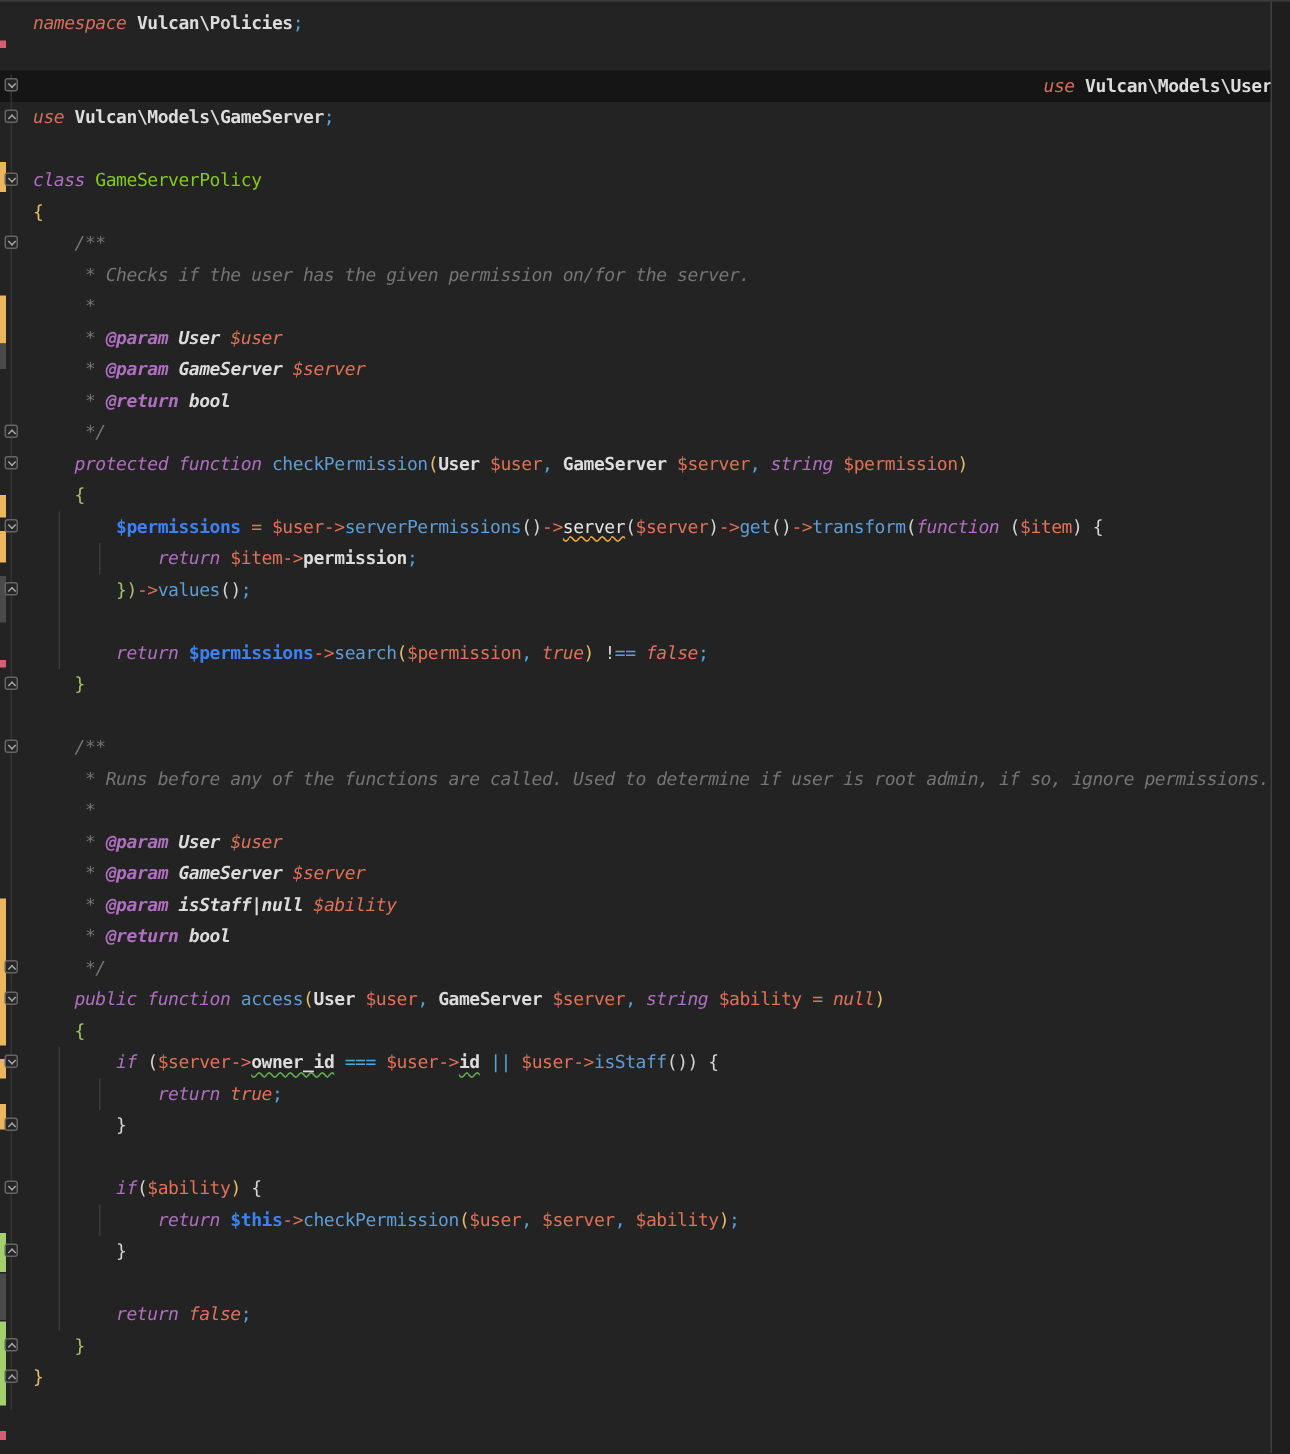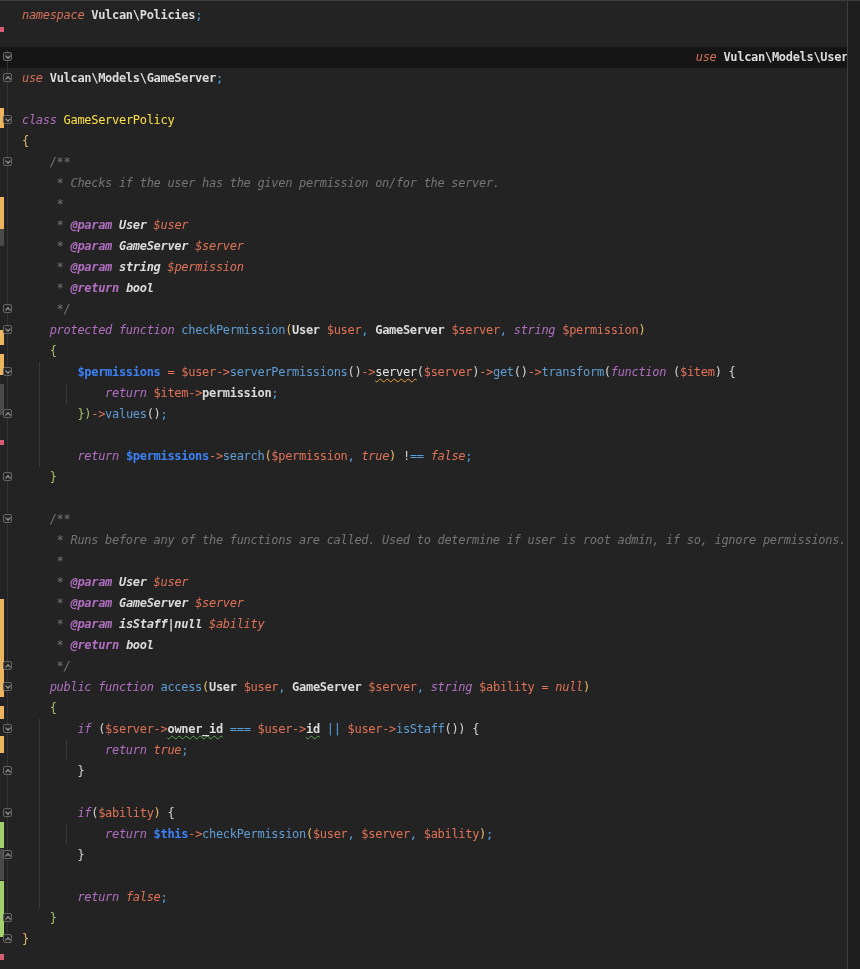--- a/index.html
+++ b/index.html
@@ -20,21 +20,21 @@
   .line.current{background:#151515;text-align:right;}
   
   .t-kw1{color:#d2705a;font-style:italic;}
   .t-kw2{color:#b06fc0;font-style:italic;}
   .t-tag{color:#b06fc0;font-style:italic;font-weight:bold;}
   .t-cmt{color:#757575;font-style:italic;}
   .t-typ{color:#dcdcdc;font-style:italic;font-weight:bold;}
   .t-cls{color:#dcdcdc;font-weight:bold;}
   .t-lvar{color:#3b82f6;font-weight:bold;}
   .t-prop{color:#dcdcdc;font-weight:bold;}
-  .t-cname{color:#fde047;}
+  .t-cname{color:#84cc16;}
   .t-fn{color:#5f9dd4;}
   .t-var{color:#e07258;}
   .t-op{color:#e07258;}
   .t-opc{color:#55a3dd;}
   .t-const{color:#e07258;font-style:italic;}
   .t-pl{color:#d4d4d4;}
   .t-pgold{color:#e6bd69;}
   .t-pgreen{color:#a3c26a;}
   .t-wsrv{color:#e5e5e5;text-decoration:underline wavy #e8a33d 1px;text-underline-offset:2px;}
   .t-wprop{color:#dcdcdc;font-weight:bold;text-decoration:underline wavy #5faa4f 1px;text-underline-offset:2px;}
@@ -83,21 +83,20 @@
       <div class="line current"><span class="fold down"></span><span class="t-kw1">use </span><span class="t-cls">Vulcan\Models\User</span><span class="t-opc">;</span><span class="caret"></span></div>
       <div class="line"><span class="fold end"></span><span class="t-kw1">use </span><span class="t-cls">Vulcan\Models\GameServer</span><span class="t-opc">;</span></div>
       <div class="line"></div>
       <div class="line"><span class="fold down"></span><span class="t-kw2">class </span><span class="t-cname">GameServerPolicy</span></div>
       <div class="line"><span class="t-pgold">{</span></div>
       <div class="line"><span class="fold down"></span><span class="t-cmt">    /**</span></div>
       <div class="line"><span class="t-cmt">     * Checks if the user has the given permission on/for the server.</span></div>
       <div class="line"><span class="t-cmt">     *</span></div>
       <div class="line"><span class="t-cmt">     * </span><span class="t-tag">@param</span><span class="t-typ"> User </span><span class="t-const">$user</span></div>
       <div class="line"><span class="t-cmt">     * </span><span class="t-tag">@param</span><span class="t-typ"> GameServer </span><span class="t-const">$server</span></div>
-      <div class="line"><span class="t-cmt">     * </span><span class="t-tag">@param</span><span class="t-typ"> string </span><span class="t-const">$permission</span></div>
       <div class="line"><span class="t-cmt">     * </span><span class="t-tag">@return</span><span class="t-typ"> bool</span></div>
       <div class="line"><span class="fold end"></span><span class="t-cmt">     */</span></div>
       <div class="line"><span class="fold down"></span><span class="t-kw2">    protected function </span><span class="t-fn">checkPermission</span><span class="t-pgold">(</span><span class="t-cls">User </span><span class="t-var">$user</span><span class="t-opc">, </span><span class="t-cls">GameServer </span><span class="t-var">$server</span><span class="t-opc">, </span><span class="t-kw2">string </span><span class="t-var">$permission</span><span class="t-pgold">)</span></div>
       <div class="line"><span class="t-pgreen">    {</span></div>
       <div class="line"><span class="guide" style="left: 38.68px;"></span><span class="fold down"></span><span class="t-lvar">        $permissions </span><span class="t-op">= </span><span class="t-var">$user</span><span class="t-op">-&gt;</span><span class="t-fn">serverPermissions</span><span class="t-pl">()</span><span class="t-op">-&gt;</span><span class="t-wsrv">server</span><span class="t-pl">(</span><span class="t-var">$server</span><span class="t-pl">)</span><span class="t-op">-&gt;</span><span class="t-fn">get</span><span class="t-pl">()</span><span class="t-op">-&gt;</span><span class="t-fn">transform</span><span class="t-pl">(</span><span class="t-kw2">function </span><span class="t-pl">(</span><span class="t-var">$item</span><span class="t-pl">) {</span></div>
       <div class="line"><span class="guide" style="left: 38.68px;"></span><span class="guide" style="left: 66.36px;"></span><span class="t-kw2">            return </span><span class="t-var">$item</span><span class="t-op">-&gt;</span><span class="t-prop">permission</span><span class="t-opc">;</span></div>
       <div class="line"><span class="guide" style="left: 38.68px;"></span><span class="fold end"></span><span class="t-pgreen">        })</span><span class="t-op">-&gt;</span><span class="t-fn">values</span><span class="t-pl">()</span><span class="t-opc">;</span></div>
       <div class="line"><span class="guide" style="left: 38.68px;"></span></div>
       <div class="line"><span class="guide" style="left: 38.68px;"></span><span class="t-kw2">        return </span><span class="t-lvar">$permissions</span><span class="t-op">-&gt;</span><span class="t-fn">search</span><span class="t-pgold">(</span><span class="t-var">$permission</span><span class="t-opc">, </span><span class="t-const">true</span><span class="t-pgold">) </span><span class="t-pl">!</span><span class="t-opc">== </span><span class="t-const">false</span><span class="t-opc">;</span></div>
       <div class="line"><span class="fold end"></span><span class="t-pgreen">    }</span></div>

